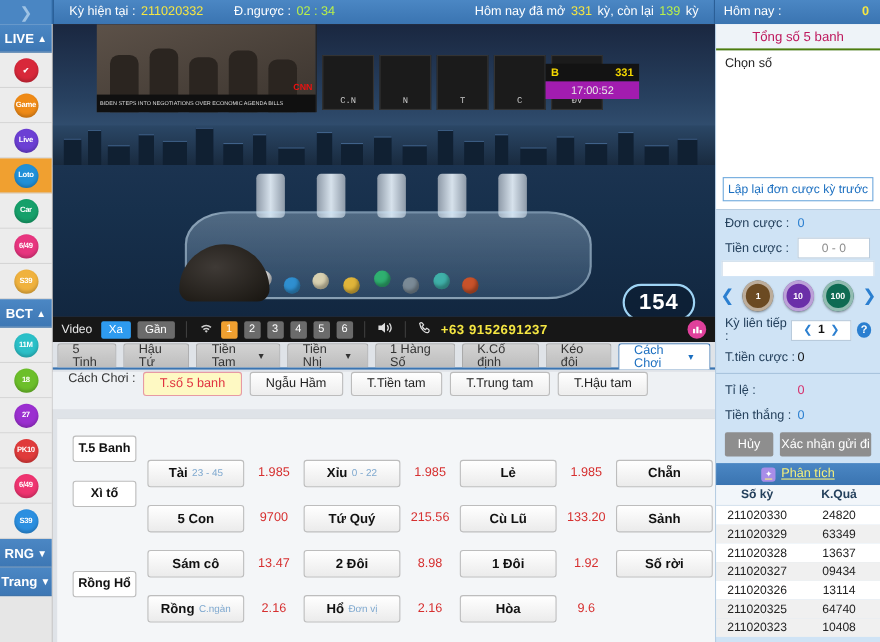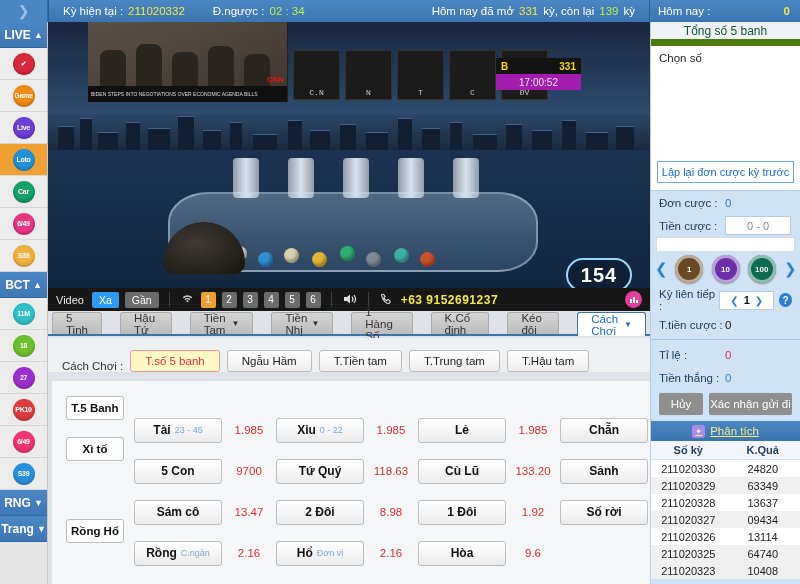--- a/index.html
+++ b/index.html
@@ -150,38 +150,38 @@
   .vb-phone { color: #f5e642; font-size: 12px; font-weight: bold; letter-spacing: .5px;}
   .vb-chart {
     margin-left: auto; width: 17px; height: 17px; border-radius: 50%;
     background: #e0409b; display:flex; align-items:center; justify-content:center;
     font-size: 9px; color:#fff;
   }
 
   
   #tabs {
     position: absolute; left: 48px; top: 311px; width: 602px; height: 25px;
-    background: #dfe3e8; display: flex; align-items: flex-end; gap: 18px; padding: 0 4px;
+    background: #dfe3e8; display: flex; align-items: flex-end; gap: 6px; padding: 0 4px;
     border-bottom: 2px solid #3a74b1;
   }
   .tab {
     height: 22px; padding: 0 13px; background: linear-gradient(#d3d3d3,#bdbdbd);
     border: 1px solid #aaa; border-bottom: none; border-radius: 3px 3px 0 0;
     font-size: 11.5px; color: #333; display: flex; align-items: center; gap: 4px;
   }
   .tab.active {
     background: #fff; color: #1b6fc0; border-color: #3a74b1; position: relative; top: 2px;
     height: 24px;
   }
   .tab .caret { font-size: 8px; }
 
   
   #playmode {
     position: absolute; left: 48px; top: 338px; width: 602px; height: 34px;
-    display: flex; align-items: flex-end; gap: 7px; padding-left: 14px;
+    display: flex; align-items: flex-start; gap: 7px; padding-left: 14px;
     background: #eef1f4;
   }
   .pm-label { font-size: 11.5px; color: #333; }
   .pm-btn {
     height: 22px; padding: 0 14px; background: linear-gradient(#fff,#ededed);
     border: 1px solid #bcbcbc; border-radius: 3px; font-size: 11.5px; color: #222;
     display: flex; align-items: center;
   }
   .pm-btn.sel {
     background: #fef9c3; border: 1px solid #e79aa4; color: #e0303f; font-weight: normal;
@@ -212,23 +212,23 @@
   }
   .betbtn .sub { font-size: 9px; font-weight: normal; color: #7ea8cf; }
   .odds { width: 54px; text-align: center; color: #d63030; font-size: 11.5px; }
 
   
   #right {
     position: absolute; left: 650px; top: 22px; width: 150px; bottom: 0;
     background: #cfe3f5; border-left: 1px solid #b6cde2;
   }
   .rp-title {
-    height: 24px; background: #eef3f8; color: #14532d; font-size: 12px;
+    height: 24px; background: #eef3f8; color: #be185d; font-size: 12px;
     display: flex; align-items: center; justify-content: center;
-    border-bottom: 7px solid #4d7c0f;
+    border-bottom: 2px solid #4d7c0f;
   }
   .rp-box {
     margin: 0; height: 145px; background: #fff; border-bottom: 1px solid #b6cde2;
     padding: 6px 8px; position: relative;
   }
   .rp-box .ph { font-size: 11.5px; color: #222; }
   .rp-repeat {
     position: absolute; left: 6px; right: 6px; bottom: 7px; height: 22px;
     border: 1px solid #6fa9dd; background: #fff; color: #1b6fc0;
     font-size: 11px; display: flex; align-items: center; justify-content: center; margin-top: 26px;
@@ -569,21 +569,21 @@
       <div class="cell">
         <div class="betbtn">
           <span>5 Con</span>
         </div>
         <div class="odds">9700</div>
       </div>
       <div class="cell">
         <div class="betbtn">
           <span>Tứ Quý</span>
         </div>
-        <div class="odds">118.63</div>
+        <div class="odds">215.56</div>
       </div>
       <div class="cell">
         <div class="betbtn">
           <span>Cù Lũ</span>
         </div>
         <div class="odds">133.20</div>
       </div>
       <div class="cell">
         <div class="betbtn">
           <span>Sảnh</span>

